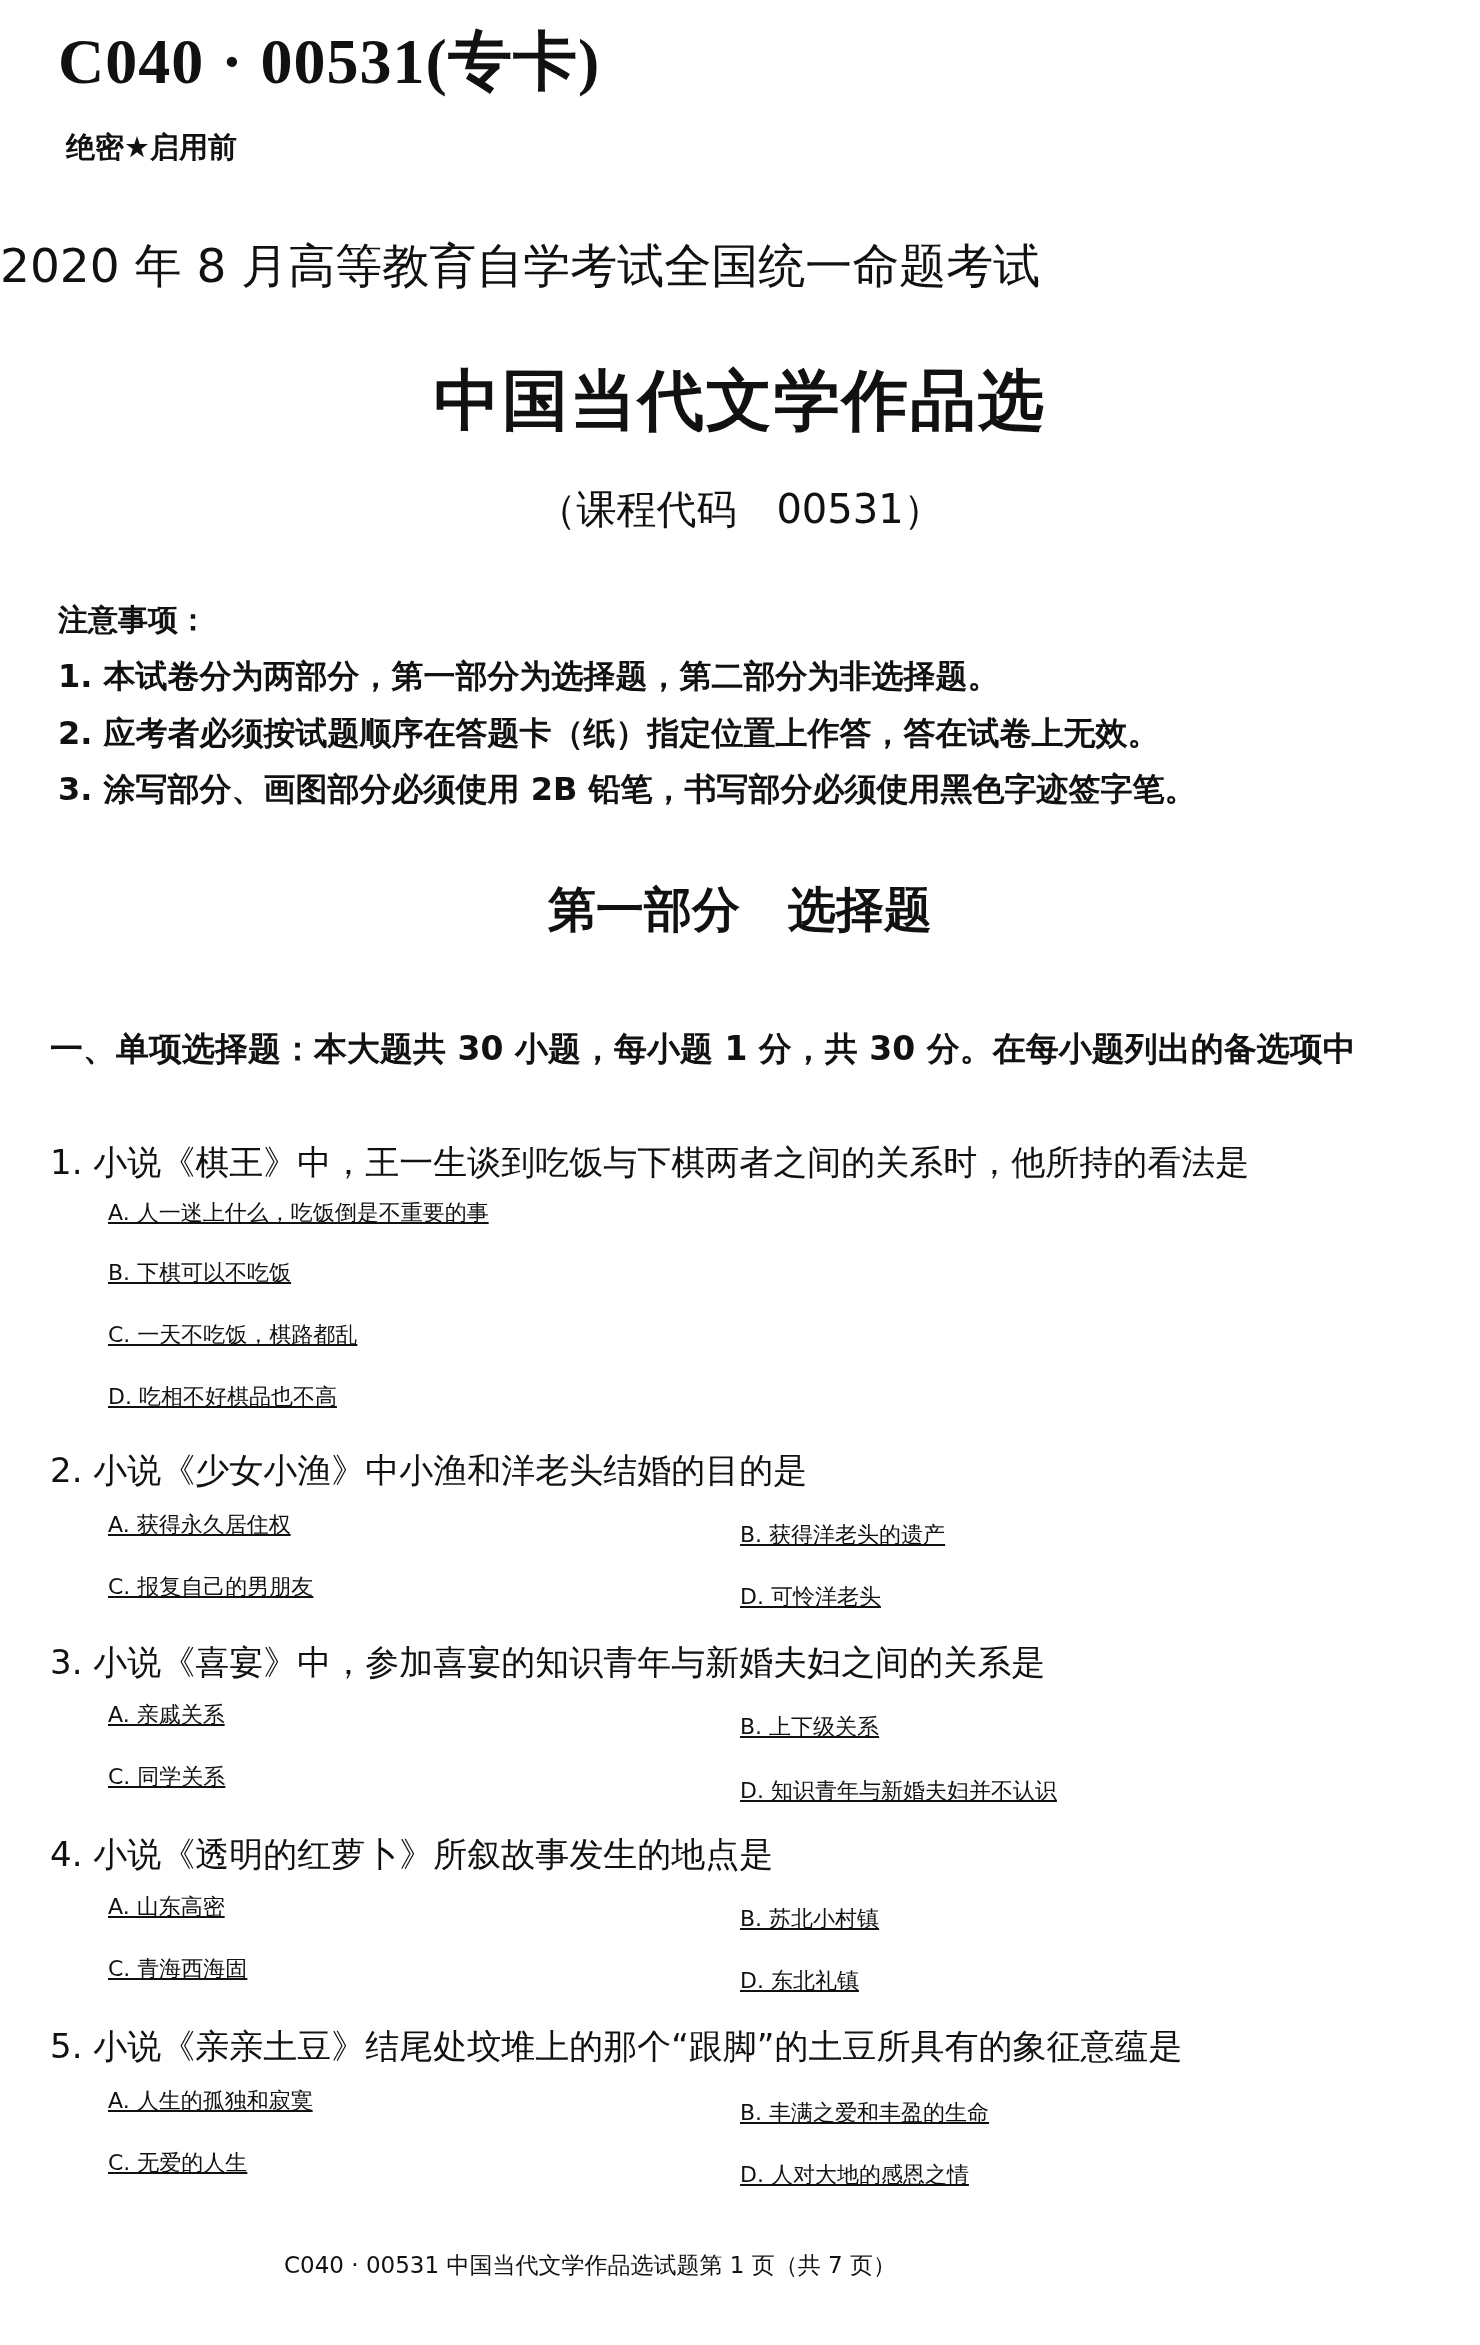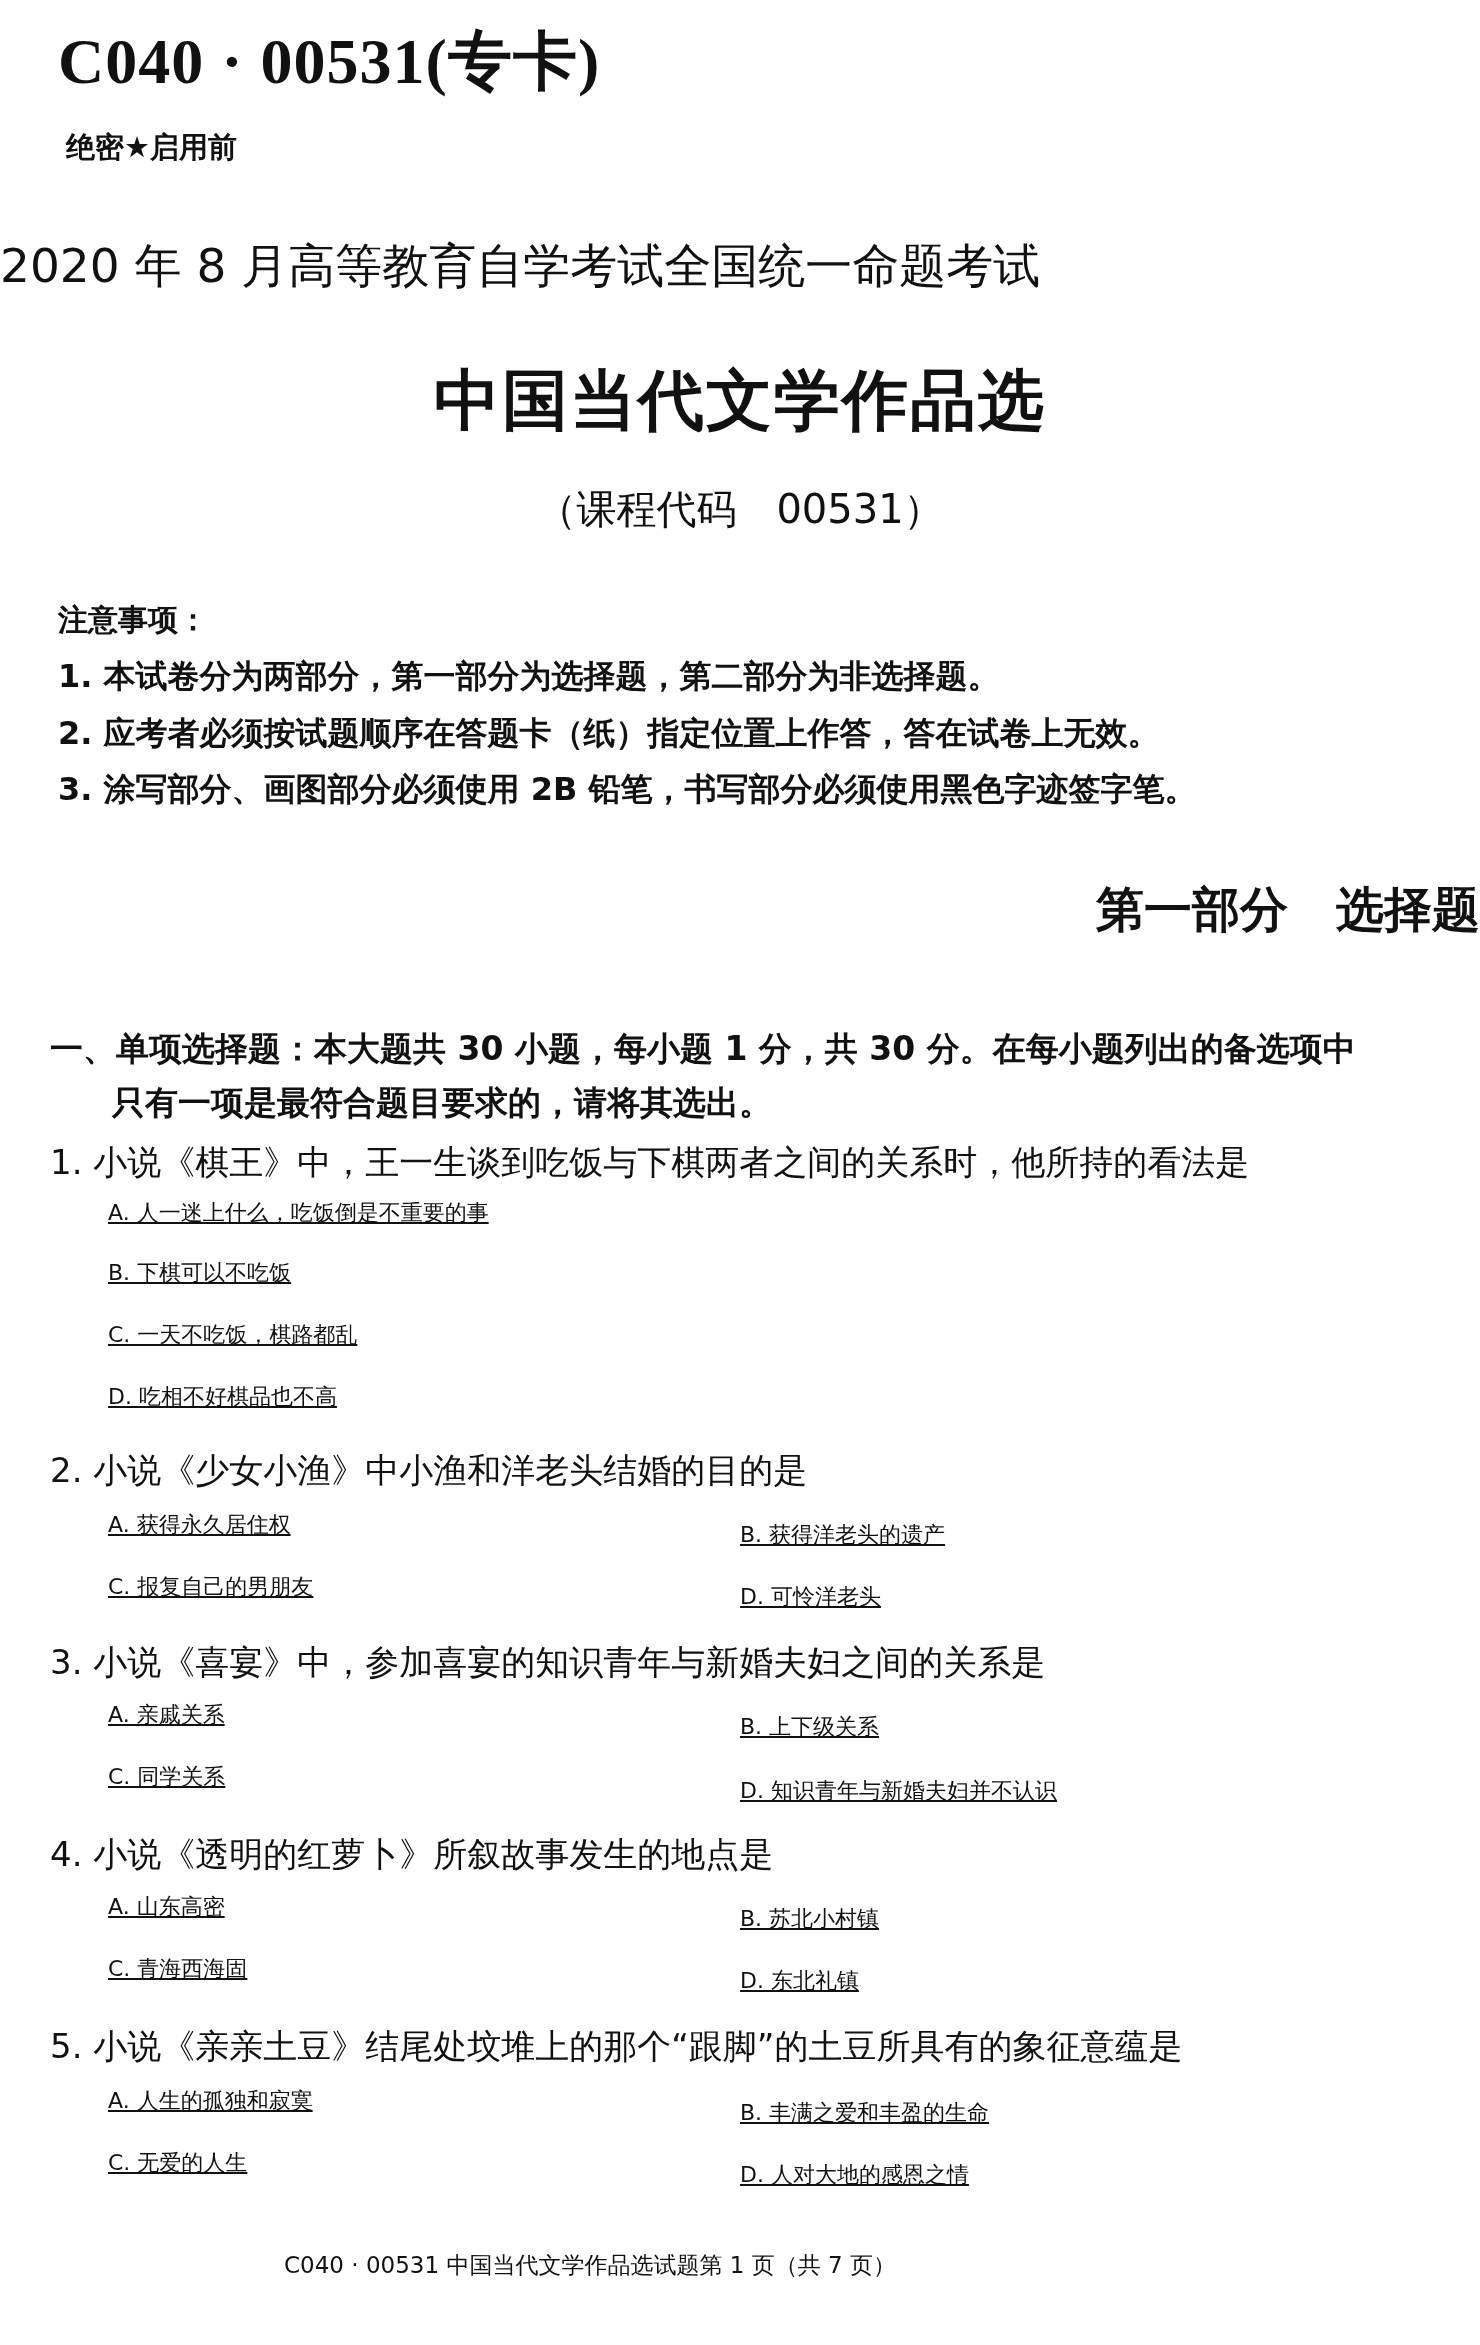--- a/index.html
+++ b/index.html
@@ -13,21 +13,21 @@
       left: 58px; top: 18px;
       font-family: "Liberation Serif", "DejaVu Serif", serif;
       font-weight: bold; font-size: 64px; letter-spacing: 1px;
     }
     .secret { left: 66px; top: 128px; font-size: 29px; font-weight: bold; }
     .exam-title { left: 0; width: 1480px; text-align: left; top: 235px; font-size: 47px; }
     .subject-title { left: 0; width: 1480px; text-align: center; top: 330px; font-size: 66px; font-weight: bold; letter-spacing: 2px; margin-top: 26px; }
     .course-code { left: 0; width: 1480px; text-align: center; top: 482px; font-size: 40px; }
     .notice-heading { left: 58px; top: 600px; font-size: 30px; font-weight: bold; }
     .notice-item { left: 58px; font-size: 32px; font-weight: bold; }
-    .part-title { left: 0; width: 1480px; text-align: right; top: 878px; font-size: 48px; font-weight: bold; }
+    .part-title { left: 0; width: 1480px; text-align: center; top: 878px; font-size: 48px; font-weight: bold; }
     .section-intro { left: 50px; top: 1022px; font-size: 33px; font-weight: bold; line-height: 54px; white-space: normal; width: 1380px; }
     .section-intro .line2 { display: block; padding-left: 62px; }
     .q-stem { left: 50px; font-size: 34px; }
     .opt { font-size: 22px; text-decoration: underline; }
     .opt-left { left: 108px; }
     .opt-right { left: 740px; }
     .footer { left: 0; width: 1180px; text-align: center; top: 2250px; font-size: 23px; }
   </style>
 </head>
 <body>
@@ -41,21 +41,20 @@
 
 <div class="abs notice-heading">注意事项：</div>
 <div class="abs notice-item" style="top:655px;">1. 本试卷分为两部分，第一部分为选择题，第二部分为非选择题。</div>
 <div class="abs notice-item" style="top:712px;">2. 应考者必须按试题顺序在答题卡（纸）指定位置上作答，答在试卷上无效。</div>
 <div class="abs notice-item" style="top:768px;">3. 涂写部分、画图部分必须使用 2B 铅笔，书写部分必须使用黑色字迹签字笔。</div>
 
 <div class="abs part-title">第一部分　选择题</div>
 
 <div class="abs section-intro">
   <span>一、单项选择题：本大题共 30 小题，每小题 1 分，共 30 分。在每小题列出的备选项中</span>
-  <span class="line2">只有一项是最符合题目要求的，请将其选出。</span>
 </div>
 
 <div>
   <div class="abs q-stem" style="top:1140px;">1. 小说《棋王》中，王一生谈到吃饭与下棋两者之间的关系时，他所持的看法是</div>
   <div class="abs opt opt-left" style="top:1198px;">A. 人一迷上什么，吃饭倒是不重要的事</div>
   <div class="abs opt opt-left" style="top:1258px;">B. 下棋可以不吃饭</div>
   <div class="abs opt opt-left" style="top:1320px;">C. 一天不吃饭，棋路都乱</div>
   <div class="abs opt opt-left" style="top:1382px;">D. 吃相不好棋品也不高</div>
 </div>
 

